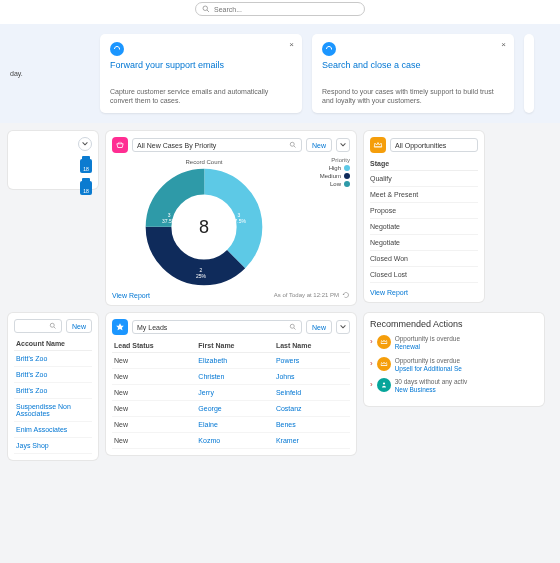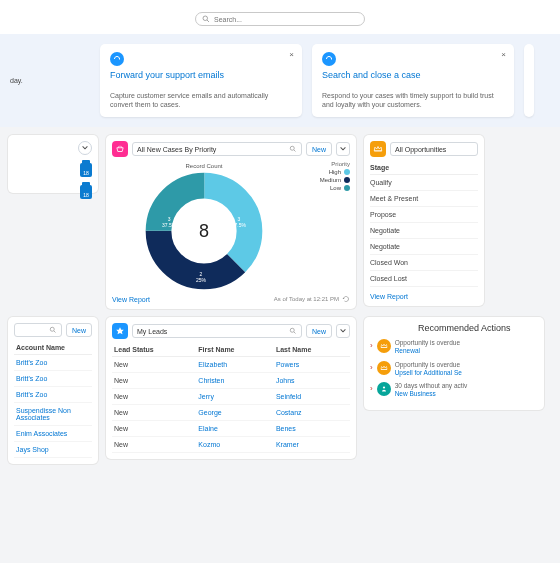--- a/index.html
+++ b/index.html
@@ -4,21 +4,21 @@
 <style>
   * { box-sizing: border-box; margin: 0; padding: 0; }
   body {
     font-family: -apple-system, BlinkMacSystemFont, "Segoe UI", Arial, sans-serif;
     font-size: 8px;
     background: #f3f4f6;
     width: 560px;
     color: #222;
   }
   
-  .topbar { display:flex; justify-content:center; padding:12px 0 8px; background:#fff;align-items:flex-end; }
+  .topbar { display:flex; justify-content:center; padding:2px 0 8px; background:#fff;align-items:flex-end; }
   .searchwrap {
     display:flex; align-items:center;
     width:170px; height:14px;
     border:1px solid #c9c9c9; border-radius:8px;
     padding:0 6px; color:#888;
   }
   .searchwrap svg { flex:0 0 auto; }
   .searchwrap input {
     border:none; outline:none; font-size:7px; color:#555;
     flex:1; margin-left:4px; background:transparent;
@@ -32,21 +32,21 @@
     background:#fff; border-radius:5px; padding:8px 10px;
     width:202px; box-shadow:0 1px 2px rgba(0,0,0,.08);
     position:relative;
   }
   .tipcard .iconcirc {
     width:14px; height:14px; border-radius:50%;
     background:#1b96ff; display:flex; align-items:center; justify-content:center;
     margin-bottom:4px;
   }
   .tipcard .close { position:absolute; top:6px; right:8px; color:#666; cursor:pointer; }
-  .tipcard .title { color:#0176d3; font-size:9px; font-weight:500; margin-bottom:11px; }
+  .tipcard .title { color:#0176d3; font-size:9px; font-weight:500; margin-bottom:17px; }
   .tipcard .desc  { color:#666; font-size:7px; line-height:1.3; }
   .extracard { width:10px; background:#fff; border-radius:5px; box-shadow:0 1px 2px rgba(0,0,0,.08); }
 
   .dashgrid { display:flex; gap:8px; padding:8px; align-items:flex-start; }
   .col { display:flex; flex-direction:column; gap:8px; }
   .panel {
     background:#fff; border-radius:5px; padding:6px 6px;
     box-shadow:0 0 0 1px #e6e6e6;
   }
 
@@ -122,21 +122,21 @@
   .colb1 { width:90px; }
   .colb2 { width:250px; }
   .colb3 { width:180px; }
 
   .tbl { width:100%; border-collapse:collapse; font-size:7px; }
   .tbl th { text-align:left; color:#444; font-weight:600; padding:3px 2px; border-bottom:1px solid #eee; }
   .tbl td { padding:4px 2px; border-bottom:1px solid #f4f4f4; }
   .tbl td.link { color:#0176d3; }
   .tbl td.plain { color:#444; }
 
-  .rechead { font-size:9px; font-weight:500; color:#333; margin-bottom:6px;margin-left:48px; }
+  .rechead { font-size:9px; font-weight:500; color:#333; margin-bottom:6px; }
   .recrow { display:flex; align-items:flex-start; gap:4px; margin-bottom:6px; }
   .recchevron { color:#c23934; font-size:8px; margin-top:2px; }
   .recbadge {
     width:14px; height:14px; border-radius:50%;
     display:flex; align-items:center; justify-content:center; flex:0 0 auto;
   }
   .recbadge.orange { background:#f59e0b; }
   .recbadge.teal   { background:#06a59a; }
   .rectext { font-size:6.5px; color:#666; line-height:1.2; }
   .rectext .reclink { color:#0176d3; display:block; }

